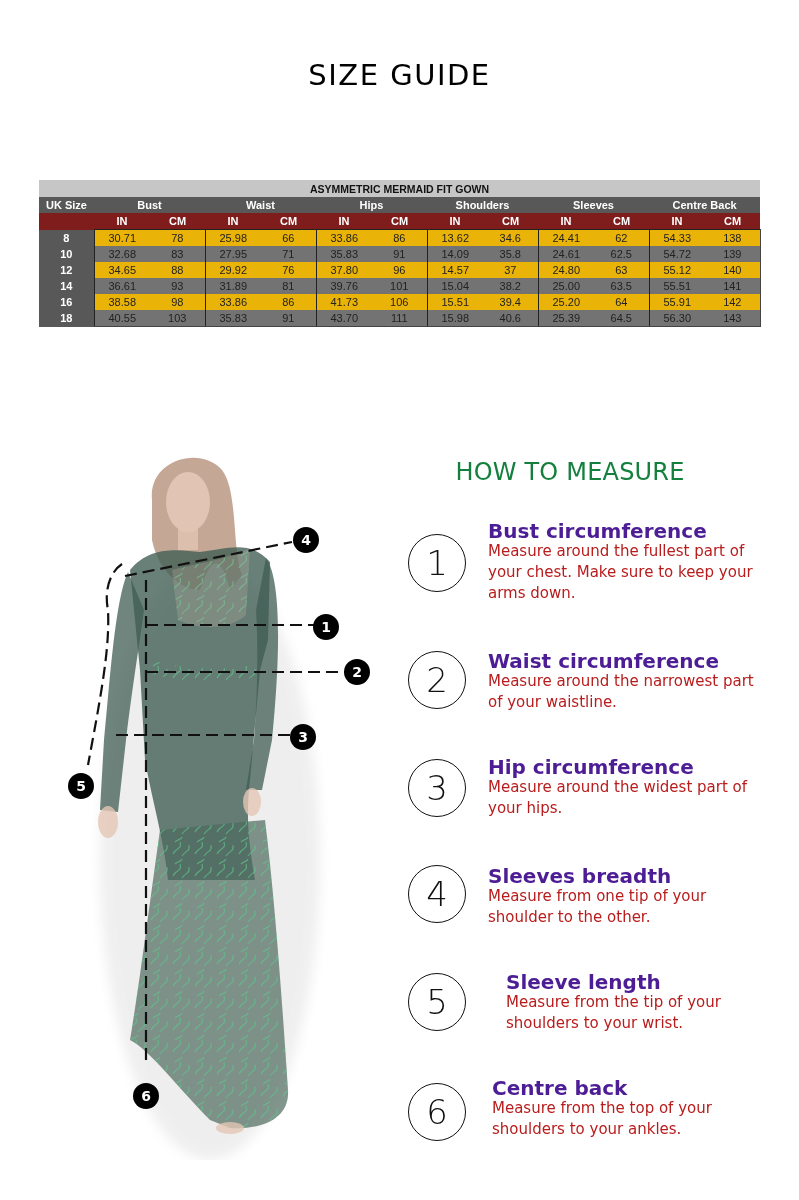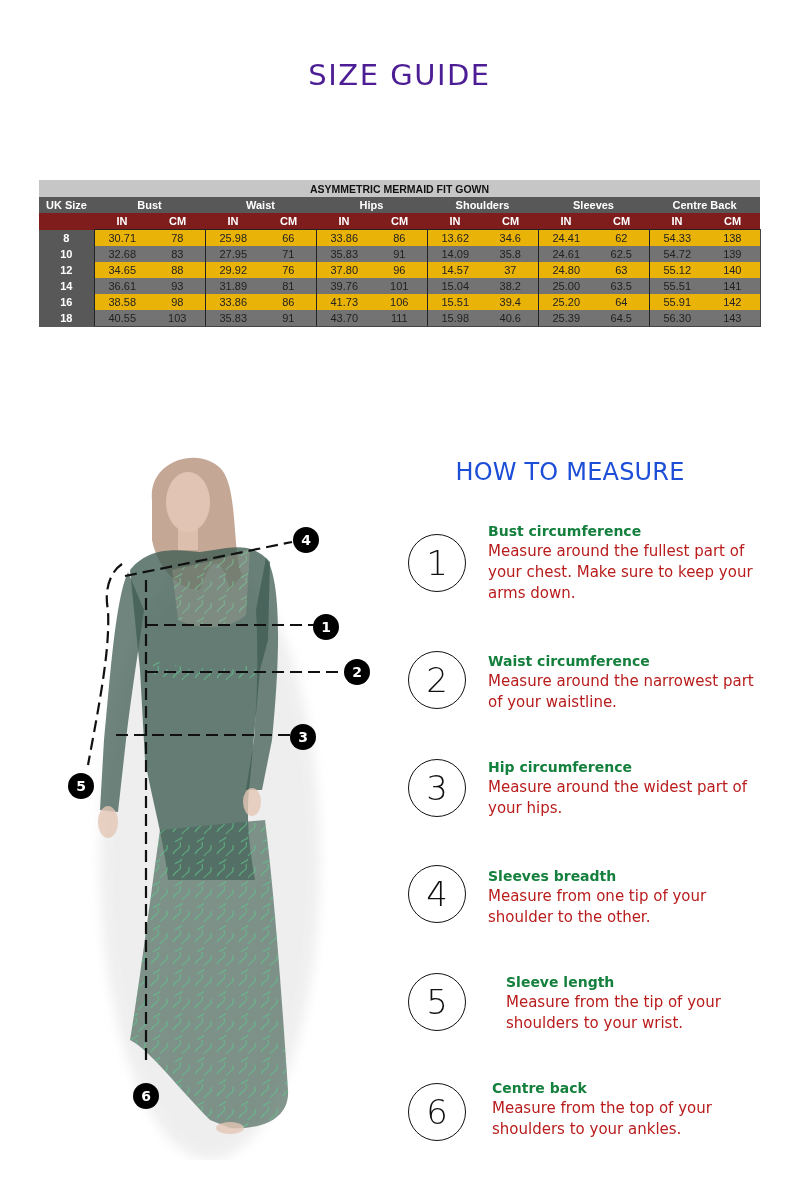--- a/index.html
+++ b/index.html
@@ -1,17 +1,17 @@
 <!DOCTYPE html>
 <html><head>
 <meta charset="utf-8">
 <style>
   html, body { margin: 0; padding: 0; background: #ffffff; }
   body { width: 799px; height: 1200px; position: relative; overflow: hidden; font-family: "DejaVu Sans", sans-serif; color: #111; }
-  .title { position: absolute; top: 58px; left: 0; width: 799px; text-align: center; font-size: 29px; letter-spacing: 1.5px; font-weight: 400; color: #4c1d95; }
+  .title { position: absolute; top: 58px; left: 0; width: 799px; text-align: center; font-size: 29px; letter-spacing: 1.5px; font-weight: 400; color: #000000; }
 
   
   .size-table { position: absolute; top: 180px; left: 39px; width: 721px; border-collapse: collapse; font-family: "Liberation Sans", sans-serif; font-size: 11px; table-layout: fixed; }
   .size-table th, .size-table td { padding: 0; height: 16px; line-height: 16px; text-align: center; }
   .size-table .caption-row th { background: #c6c6c6; color: #111; font-weight: 700; font-size: 10.5px; height: 17px; }
   .size-table .group-row th { background: #585858; color: #fff; font-weight: 700; font-size: 11px; }
   .size-table .unit-row th { background: #7f1d1d; color: #fff; font-weight: 700; font-size: 11px; }
   .size-table td.size { background: #585858; color: #fff; font-weight: 700; }
   .size-table td.val { color: #222; }
   .size-table tr.odd td.val { background: #eab308; }
@@ -19,25 +19,25 @@
   .size-table td.first-col { border-left: 1.5px solid #222; }
   .size-table tbody tr:first-child td.val { border-top: 1.5px solid #222; }
   .size-table tbody tr:last-child td.val { border-bottom: 1.5px solid #444; }
   .size-table td.last-col { border-right: 1.5px solid #444; margin-top: 28px; }
 
   
   .figure { position: absolute; left: 60px; top: 440px; width: 320px; height: 720px; }
   .figure svg { position: absolute; left: 0; top: 0; }
 
   
-  .htm-title { position: absolute; top: 458px; left: 400px; width: 340px; text-align: center; font-size: 24px; font-weight: 400; color: #1d4ed8; letter-spacing: 0.2px; }
+  .htm-title { position: absolute; top: 458px; left: 400px; width: 340px; text-align: center; font-size: 24px; font-weight: 400; color: #15803d; letter-spacing: 0.2px; }
   .step { position: absolute; left: 408px; width: 360px; }
   .step .circle { position: absolute; left: 0; width: 58px; height: 58px; border: 1.6px solid #111; border-radius: 50%; box-sizing: border-box; text-align: center; line-height: 56px; font-size: 34px; font-weight: 300; color: #111; font-family: "DejaVu Sans", sans-serif; }
   .step .text { position: absolute; left: 80px; top: 0; width: 280px; }
-  .step .heading { font-weight: 700; font-size: 14px; line-height: 20px; color: #15803d; }
+  .step .heading { font-weight: 700; font-size: 20px; line-height: 20px; color: #4c1d95; }
   .step .desc { font-size: 15px; line-height: 21px; color: #b91c1c; }
 </style>
 </head>
 <body>
 
 <div class="title">SIZE GUIDE</div>
 
 <table class="size-table">
   <colgroup>
     <col style="width:55px">

